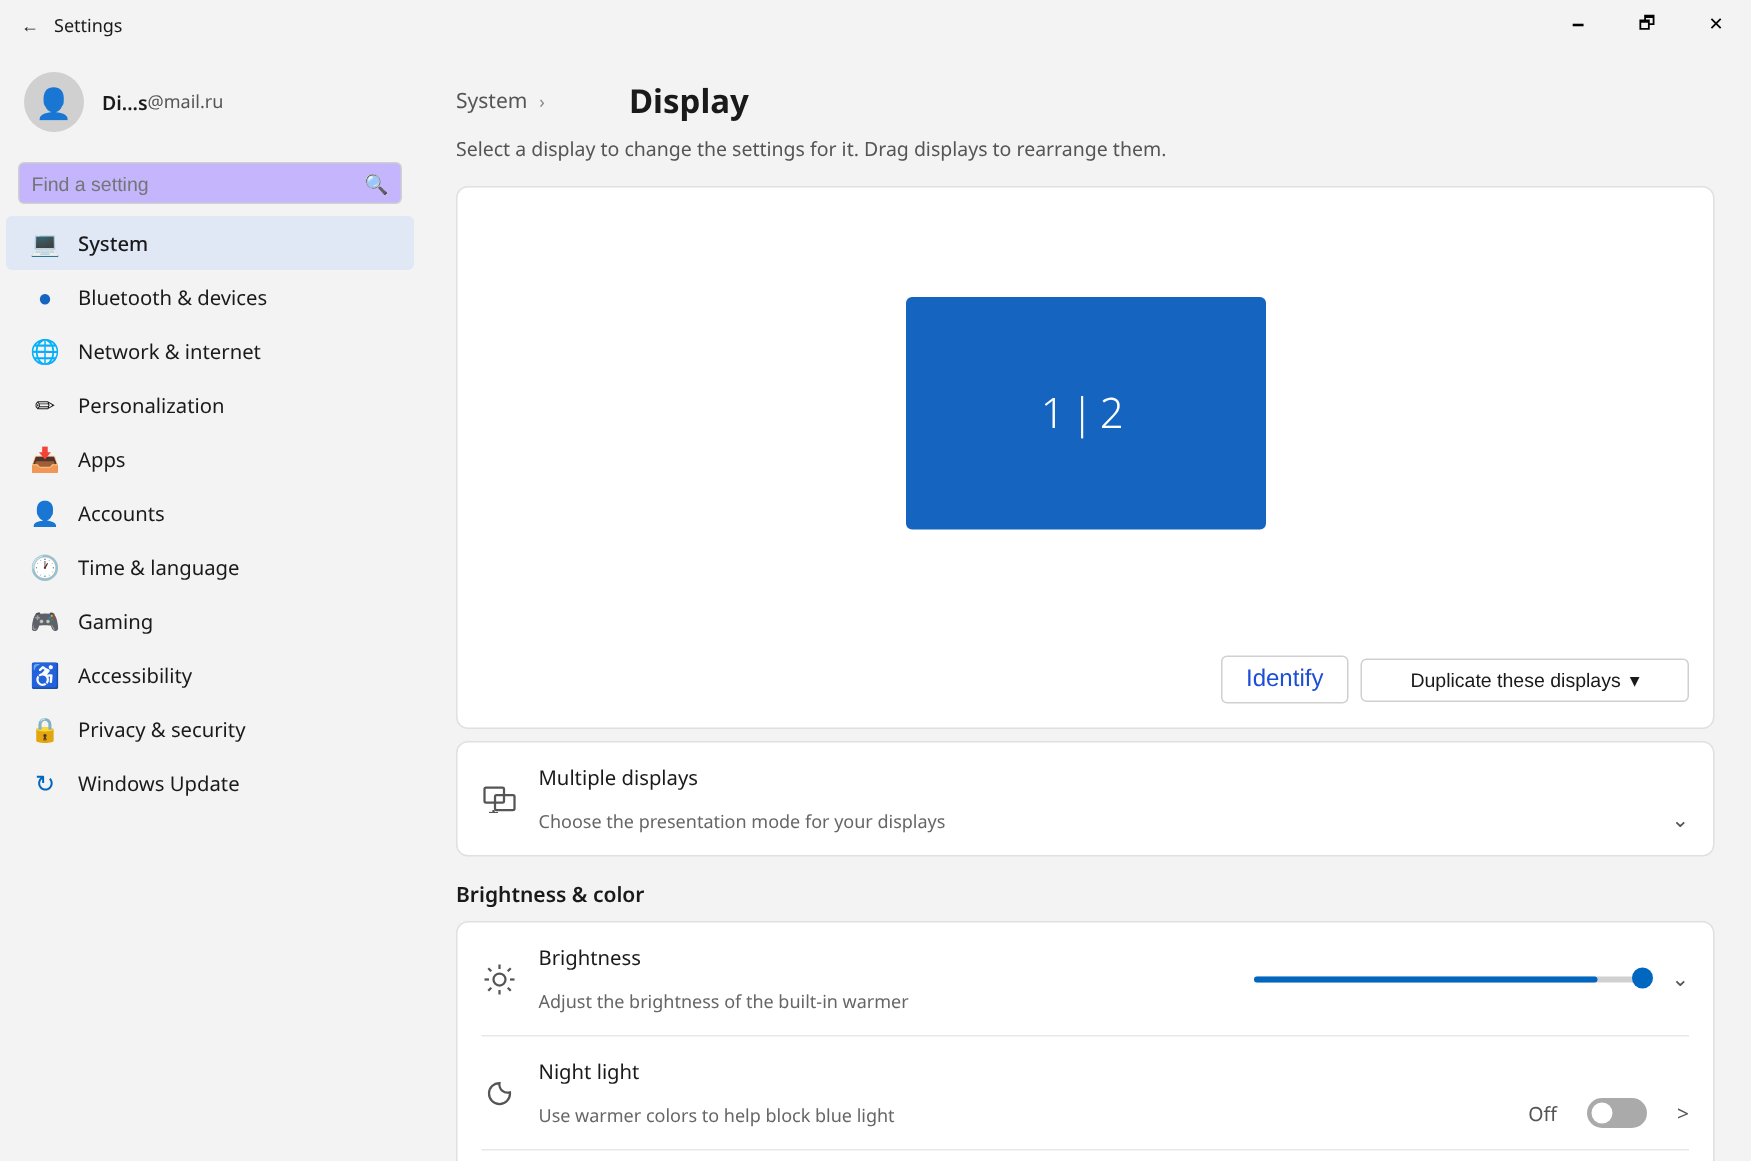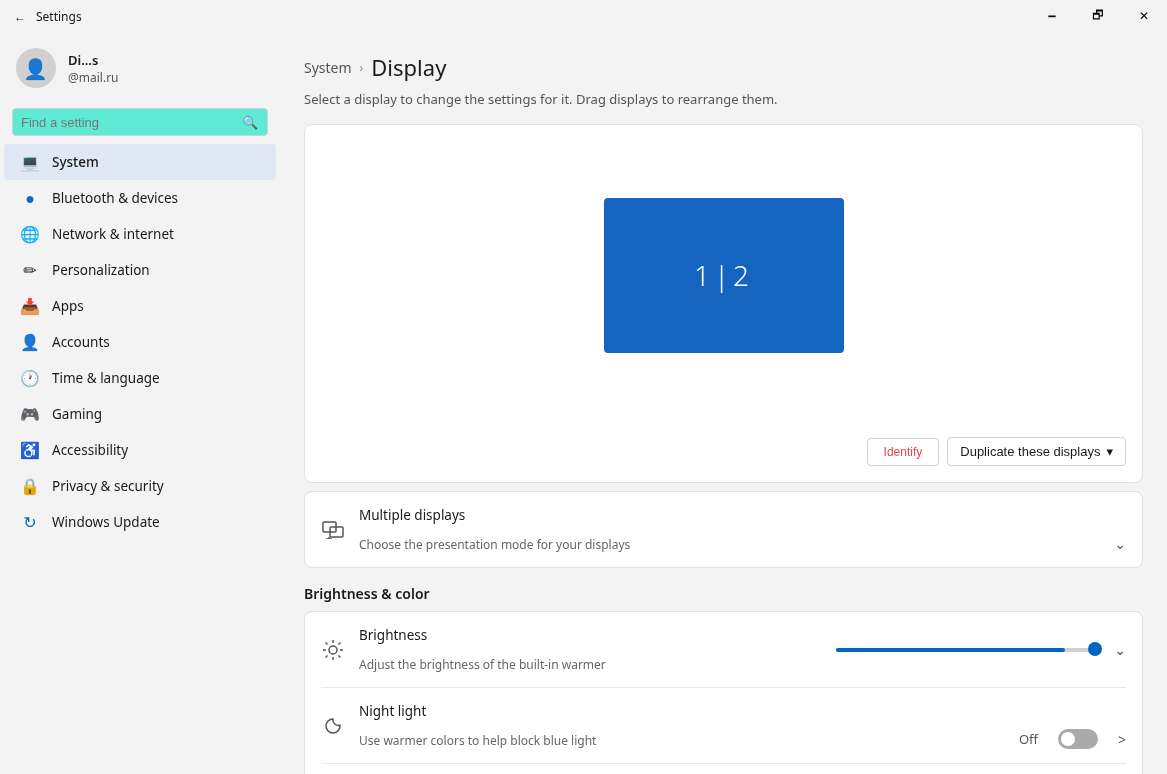--- a/index.html
+++ b/index.html
@@ -85,36 +85,36 @@
       background: #d0d0d0;
       display: flex;
       align-items: center;
       justify-content: center;
       font-size: 20px;
       color: #555;
       flex-shrink: 0;
     }
     .user-info {
       display: flex;
-      flex-direction: column;
+      flex-direction: row;
     }
     .user-name {
       font-size: 13px;
       font-weight: 600;
       color: #1a1a1a;
     }
     .user-email {
       font-size: 12px;
       color: #555;
     }
     .search-box {
       margin: 4px 12px 8px 12px;
       display: flex;
       align-items: center;
-      background: #5eead4;
+      background: #c4b5fd;
       border: 1px solid #d0d0d0;
       border-radius: 4px;
       padding: 4px 8px;
       gap: 6px;
     }
     .search-box input {
       border: none;
       outline: none;
       font-size: 13px;
       background: transparent;
@@ -169,22 +169,23 @@
       font-size: 14px;
       color: #555;
       cursor: pointer;
     }
     .breadcrumb-arrow {
       color: #888;
       font-size: 12px;
     }
     .breadcrumb-current {
       font-size: 22px;
-      font-weight: 400;
-      color: #1a1a1a;
+      font-weight: 700;
+      color: #1a1a1a;
+      margin-left: 48px;
     }
 
     .page-subtitle {
       font-size: 13px;
       color: #555;
       margin-bottom: 16px;
     }
 
     
     .card {
@@ -219,29 +220,29 @@
       align-items: center;
       justify-content: flex-end;
       gap: 8px;
       padding: 12px 16px 16px 16px;
     }
     .btn-identify {
       padding: 6px 16px;
       border: 1px solid #d0d0d0;
       border-radius: 4px;
       background: white;
-      font-size: 12px;
-      cursor: pointer;
-      color: #ef4444;
+      font-size: 16px;
+      cursor: pointer;
+      color: #1d4ed8;
     }
     .btn-duplicate {
       display: flex;
       align-items: center;
       gap: 6px;
-      padding: 6px 12px;
+      padding: 6px 32px;
       border: 1px solid #d0d0d0;
       border-radius: 4px;
       background: white;
       font-size: 13px;
       cursor: pointer;
       color: #1a1a1a;
     }
 
     
     .setting-row {

